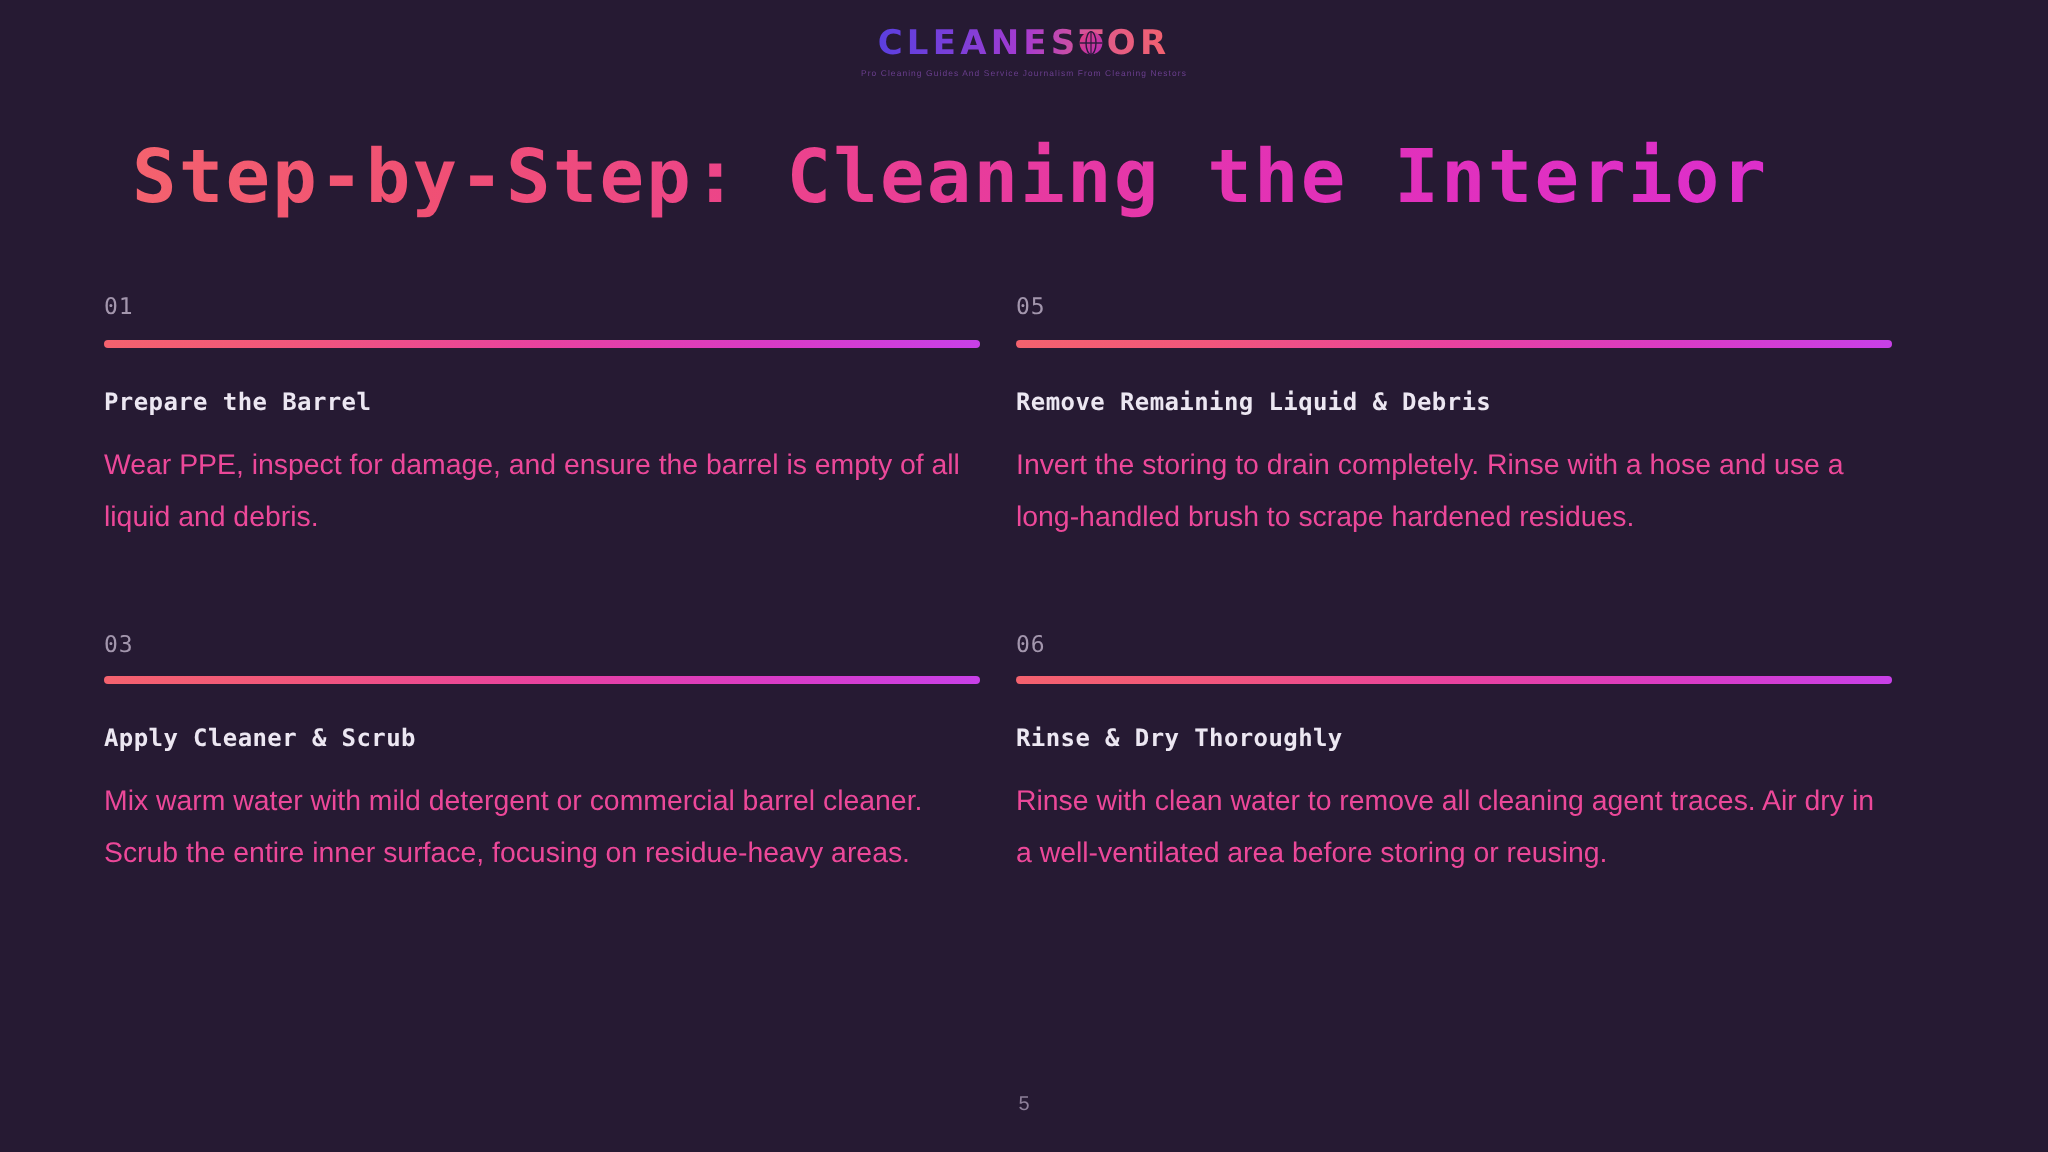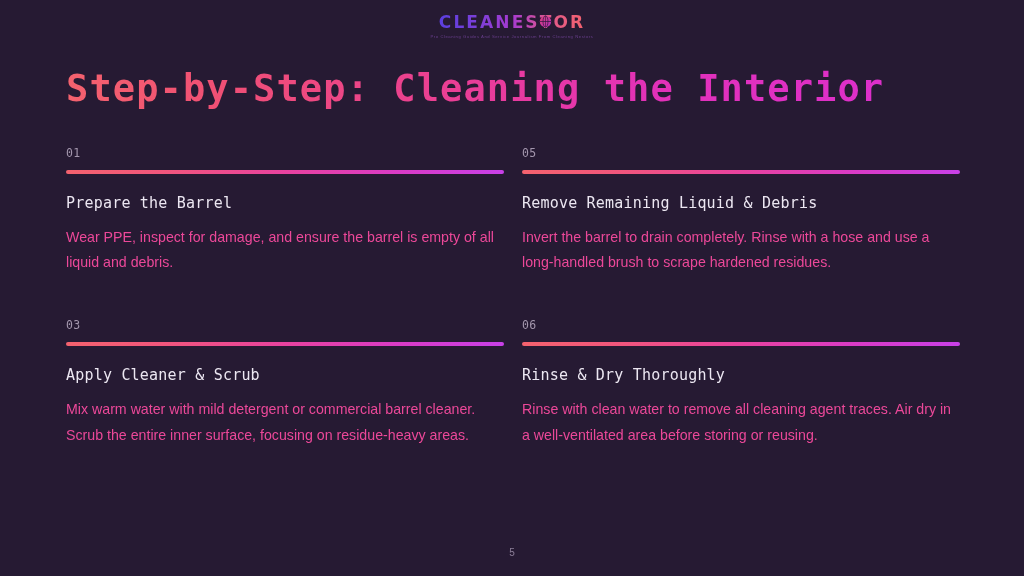--- a/index.html
+++ b/index.html
@@ -80,21 +80,21 @@
     -webkit-background-clip: text;
     background-clip: text;
     color: transparent;
     -webkit-text-fill-color: transparent;
   }
 
   
   .steps-grid {
     position: absolute;
     top: 148px;
-    left: 66px;
+    left: 52px;
     width: 894px;
     display: grid;
     grid-template-columns: 438px 438px;
     column-gap: 18px;
     row-gap: 44px;
   }
 
   .step-card {
     position: relative;
   }
@@ -112,22 +112,22 @@
   .step-rule {
     height: 4px;
     width: 100%;
     border-radius: 2px;
     background: linear-gradient(90deg, #f4626e 0%, #f1567c 22%, #e8429f 50%, #d93bc6 76%, #c840e8 100%);
   }
 
   .step-heading {
     margin-top: 20px;
     font-family: "DejaVu Sans Mono", monospace;
-    font-size: 15px;
-    font-weight: normal;
+    font-size: 12px;
+    font-weight: bold;
     letter-spacing: 0.2px;
     line-height: 1.2;
     color: #ece7f2;
   }
 
   .step-body {
     margin-top: 13px;
     font-family: "Liberation Sans", sans-serif;
     font-size: 14.2px;
     font-weight: normal;
@@ -181,21 +181,21 @@
       <div class="step-number">01</div>
       <div class="step-rule"></div>
       <div class="step-heading">Prepare the Barrel</div>
       <div class="step-body">Wear PPE, inspect for damage, and ensure the barrel is empty of all liquid and debris.</div>
     </div>
 
     <div class="step-card">
       <div class="step-number">05</div>
       <div class="step-rule"></div>
       <div class="step-heading">Remove Remaining Liquid &amp; Debris</div>
-      <div class="step-body">Invert the barrel to drain completely. Rinse with a hose and use a long-handled brush to scrape hardened residues.</div>
+      <div class="step-body">Invert the storing to drain completely. Rinse with a hose and use a long-handled brush to scrape hardened residues.</div>
     </div>
 
     <div class="step-card">
       <div class="step-number">03</div>
       <div class="step-rule"></div>
       <div class="step-heading">Apply Cleaner &amp; Scrub</div>
       <div class="step-body">Mix warm water with mild detergent or commercial barrel cleaner. Scrub the entire inner surface, focusing on residue-heavy areas.</div>
     </div>
 
     <div class="step-card">

